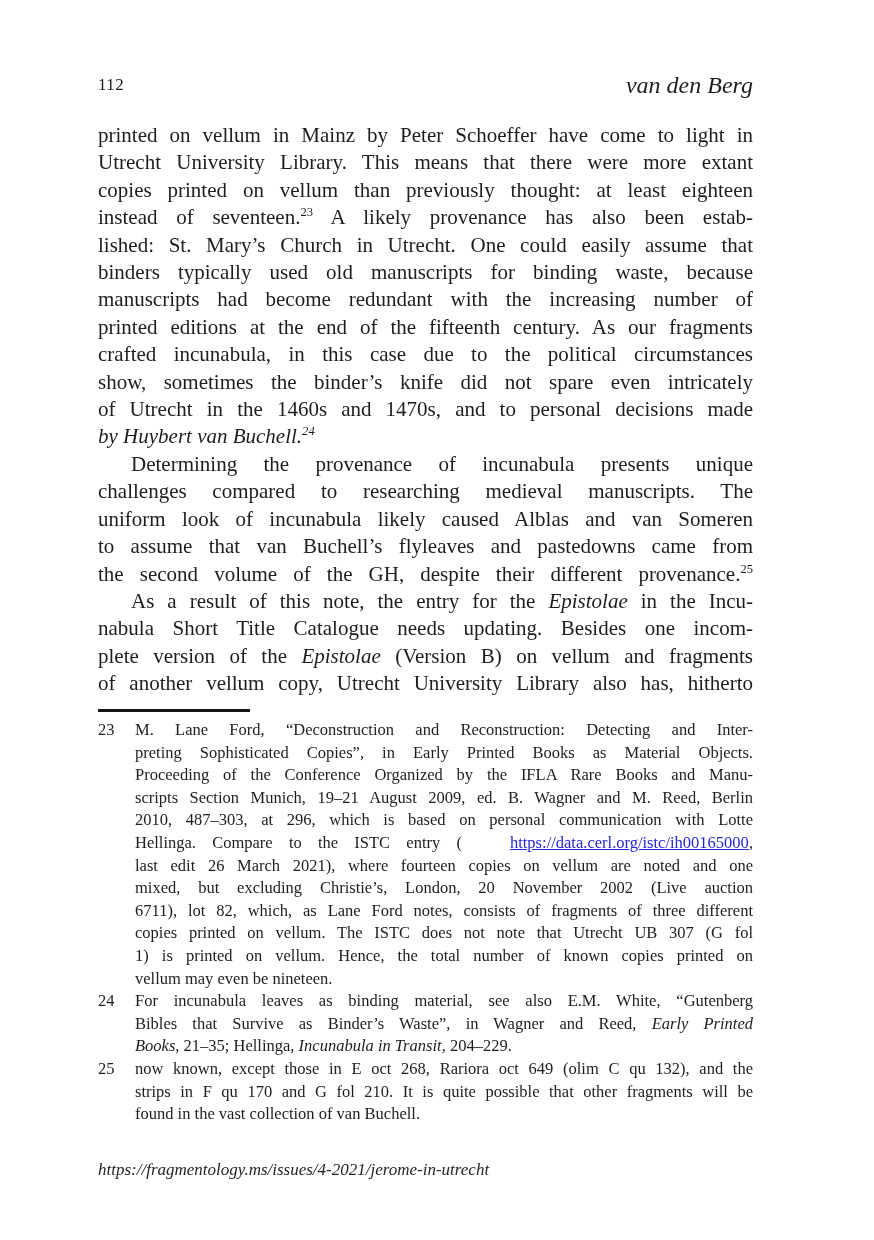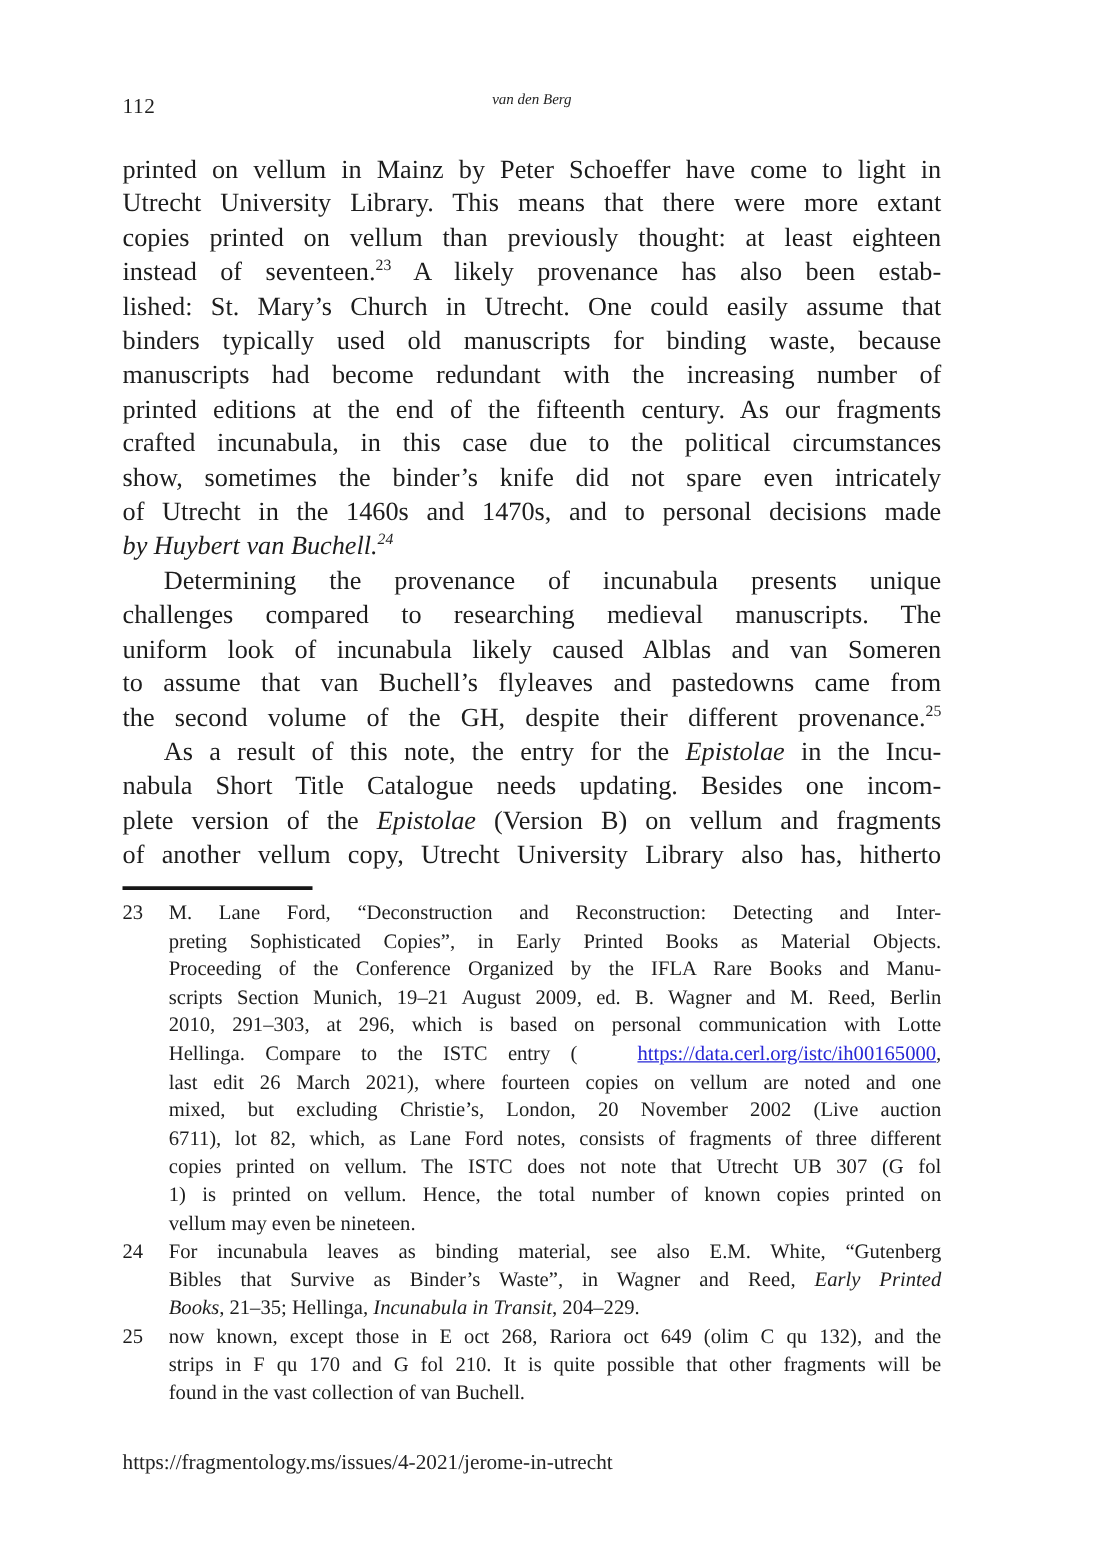--- a/index.html
+++ b/index.html
@@ -17,23 +17,23 @@
   .header {
     position: absolute;
     left: 98px; top: 72px; width: 655px; height: 26px;
   }
   .page-number {
     position: absolute; left: 0; top: 3px;
     font-size: 17px; letter-spacing: 0.5px;
   }
   .running-title {
     position: absolute; left: 0; right: 0; top: 0;
-    text-align: center;
+    text-align: right;
     font-style: italic;
-    font-size: 12px;
+    font-size: 24px;
   }
 
   
   .body-text {
     position: absolute;
     left: 98px; top: 122px; width: 655px;
     font-size: 21px;
     line-height: 27.4px;
   }
   .body-text .line {
@@ -73,20 +73,21 @@
     color: var(--link-color, #2626d6);
     text-decoration: underline;
     cursor: pointer;
     margin-left: 48px;
   }
 
   
   .footer {
     position: absolute;
     left: 98px; top: 1160px; width: 655px;
+    font-style: italic;
     font-size: 17px;
     color: #242424;
   }
 </style>
 </head>
 <body>
 
 <div class="page">
 
   <div class="header">
@@ -127,21 +128,21 @@
   <div class="fn-rule"></div>
 
   <div class="footnotes">
       <div class="footnote">
         <div class="fn-num">23</div>
         <div class="fn-lines">
           <div class="line">M. Lane Ford, “Deconstruction and Reconstruction: Detecting and Inter-</div>
           <div class="line">preting Sophisticated Copies”, in Early Printed Books as Material Objects.</div>
           <div class="line">Proceeding of the Conference Organized by the IFLA Rare Books and Manu-</div>
           <div class="line">scripts Section Munich, 19–21 August 2009, ed. B. Wagner and M. Reed, Berlin</div>
-          <div class="line">2010, 291–303, at 296, which is based on personal communication with Lotte</div>
+          <div class="line">2010, 487–303, at 296, which is based on personal communication with Lotte</div>
           <div class="line">Hellinga. Compare to the ISTC entry (<span class="link">https://data.cerl.org/istc/ih00165000</span>,</div>
           <div class="line">last edit 26 March 2021), where fourteen copies on vellum are noted and one</div>
           <div class="line">mixed, but excluding Christie’s, London, 20 November 2002 (Live auction</div>
           <div class="line">6711), lot 82, which, as Lane Ford notes, consists of fragments of three different</div>
           <div class="line">copies printed on vellum. The ISTC does not note that Utrecht UB 307 (G fol</div>
           <div class="line">1) is printed on vellum. Hence, the total number of known copies printed on</div>
           <div class="line lastleft">vellum may even be nineteen.</div>
         </div>
       </div>
       <div class="footnote">

